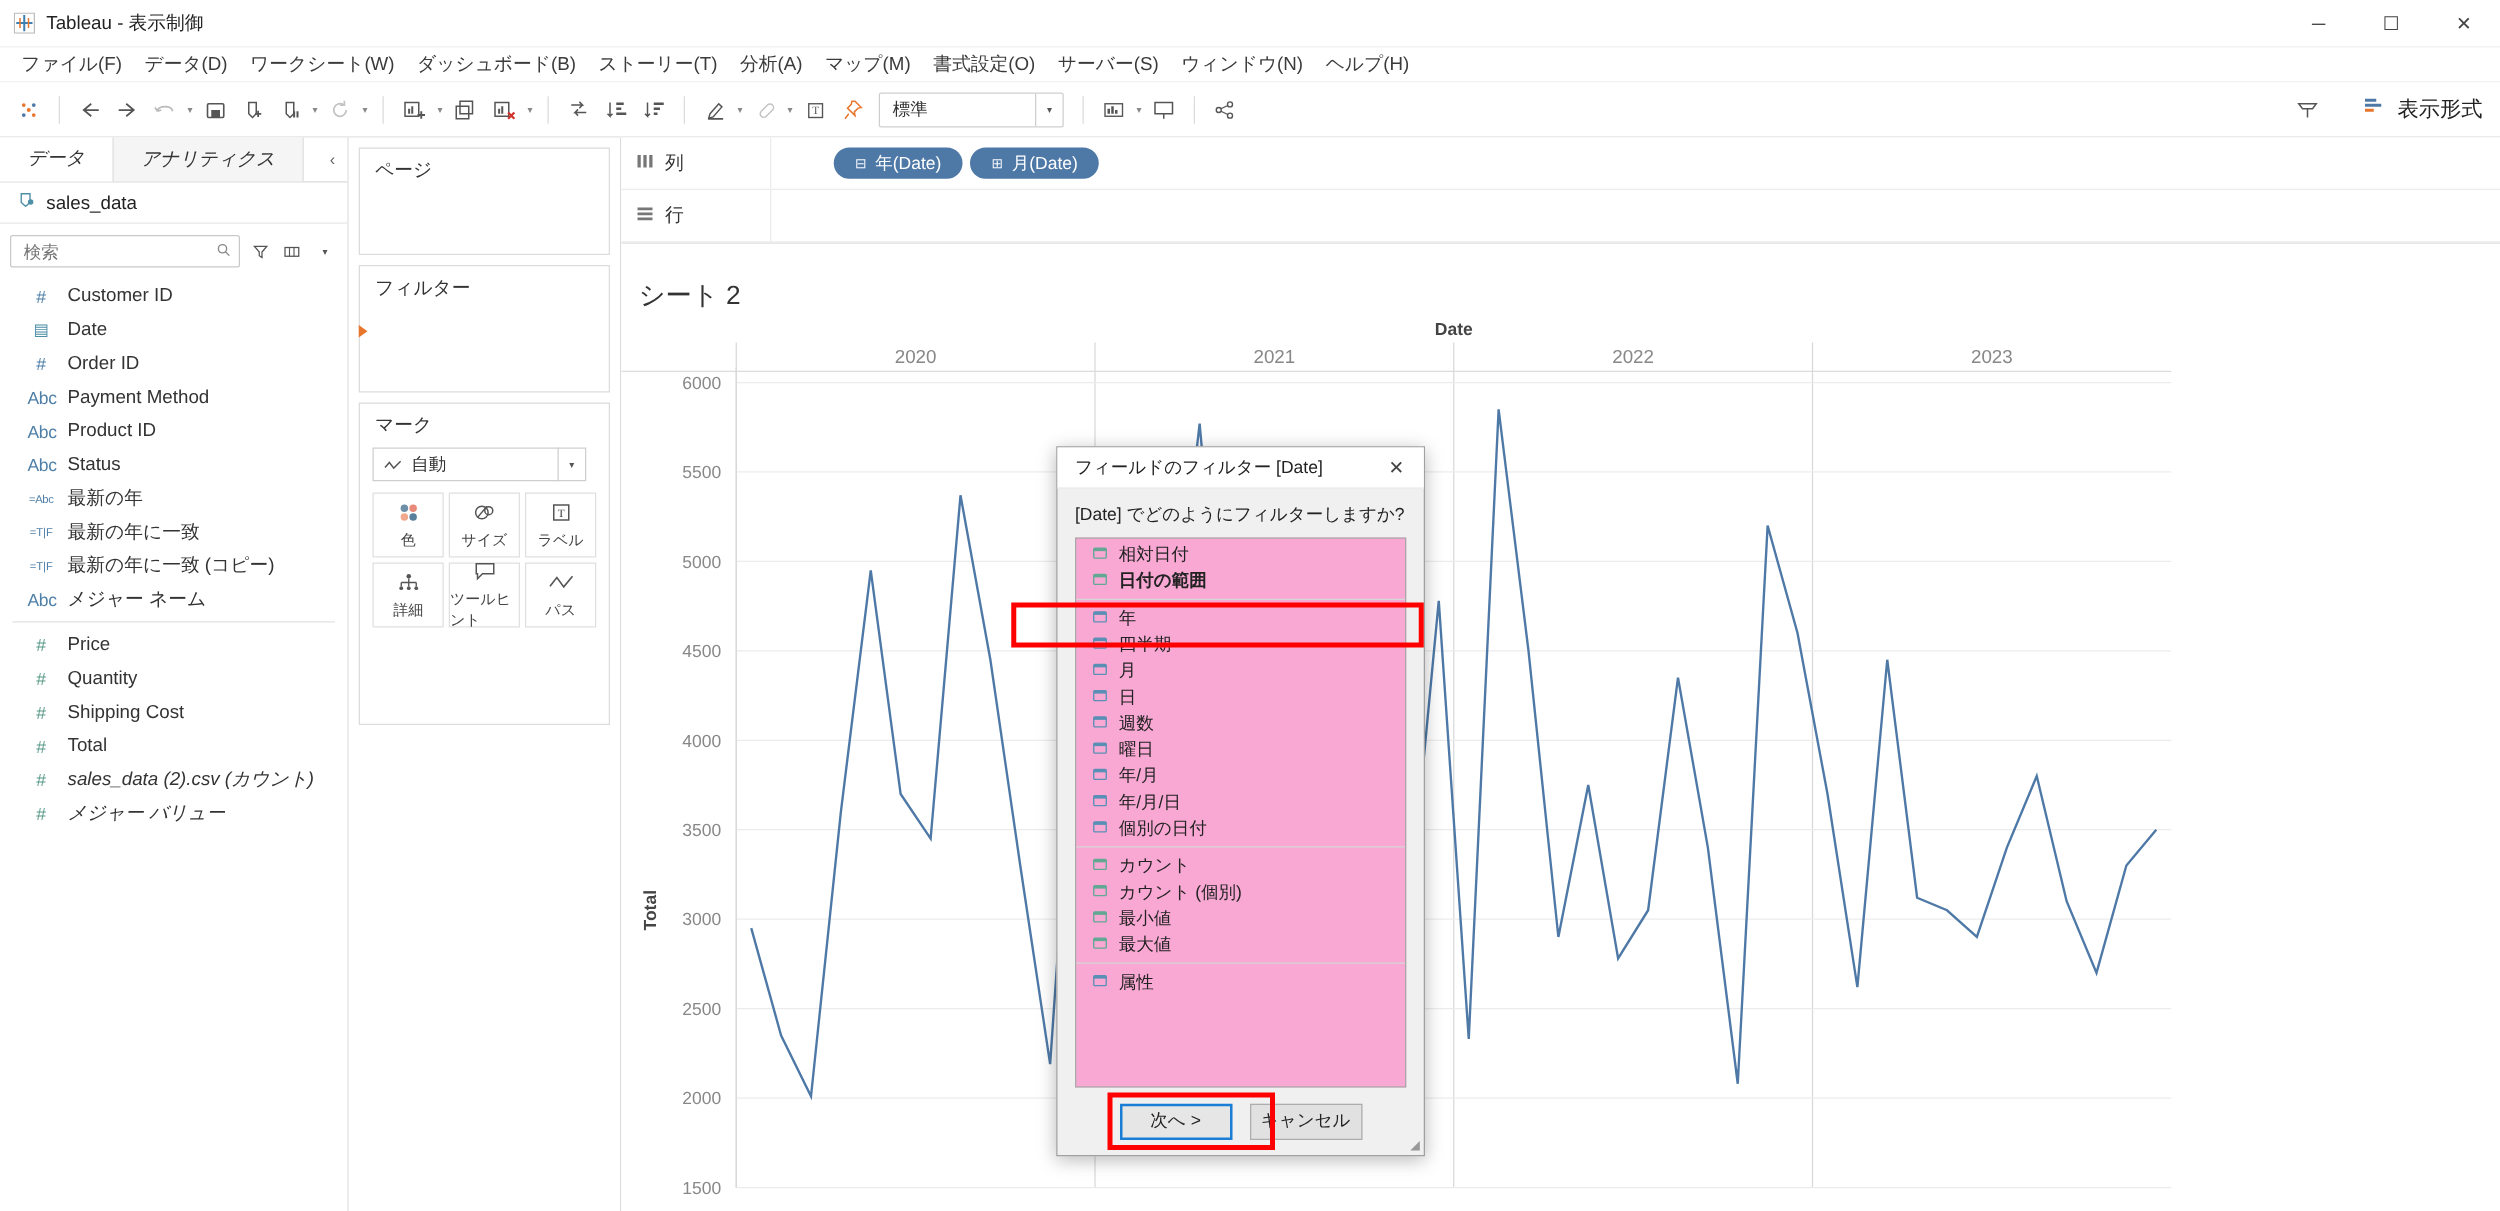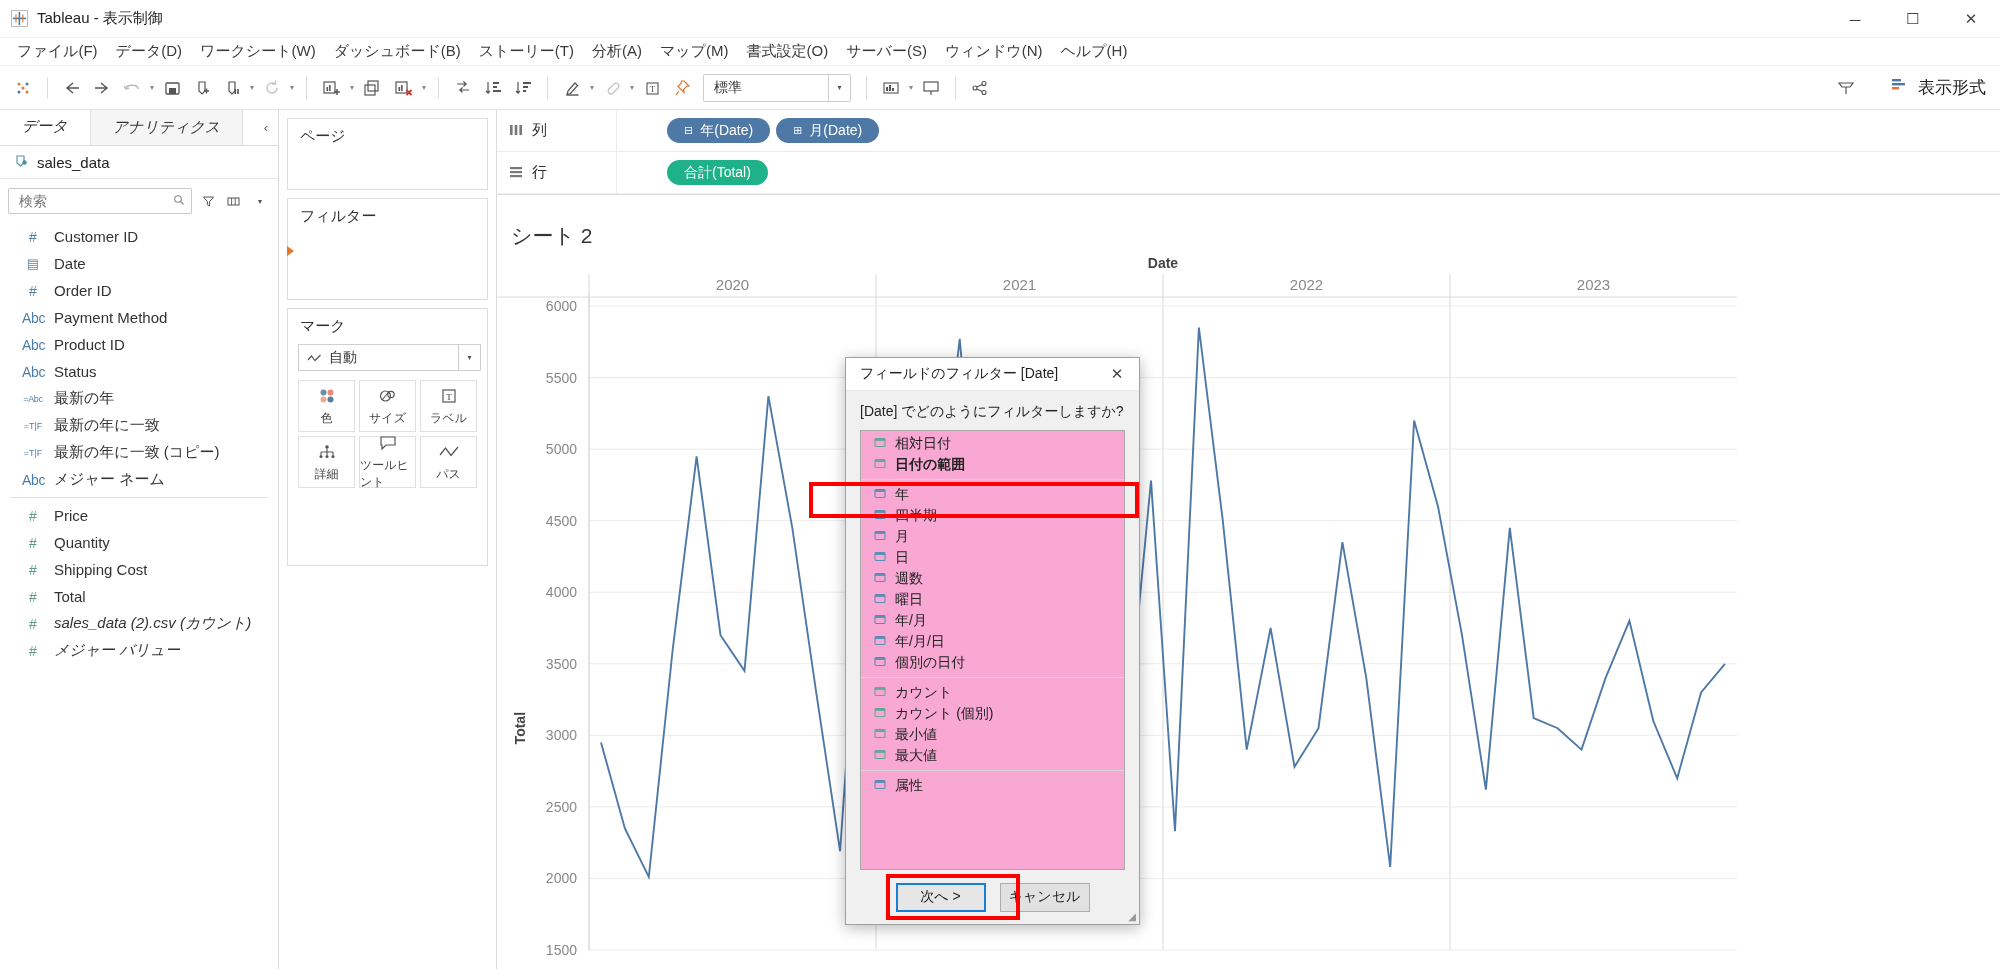--- a/index.html
+++ b/index.html
@@ -76,26 +76,26 @@
   .ftype.abc { color:#4e7fa8; font-size:14px; letter-spacing:-0.3px;}
   .ftype.abcc { color:#4e7fa8; font-size:9px; letter-spacing:-0.3px;}
   .ftype.tf { color:#4e7fa8; font-size:9px; }
   .field-sep { height:1px; background:#e2e2e2; margin: 4px 10px; }
   .italic { font-style: italic; }
 
   
   .cards { width: 218px; border-right:1px solid #dcdcdc; padding: 8px 8px 0 8px; background:#fff;}
   .card { border:1px solid #dcdcdc; background:#fff; margin-bottom: 8px; position:relative; }
   .card-title { font-size:15px; color:#333; padding: 8px 0 0 12px; }
-  .card.pages { height: 72px; }
+  .card.pages { height: 86px; }
   .card.filters { height: 102px; }
   .card.marks { height: 258px; }
   .filter-tri { position:absolute; left:-1px; top: 47px; width:0; height:0;
                 border-left: 7px solid #e8762c; border-top: 5px solid transparent; border-bottom: 5px solid transparent;}
-  .marks-select { margin: 8px 6px 0 10px; height: 27px; border:1px solid #cfcfcf; display:flex; align-items:center;
+  .marks-select { margin: 8px 18px 0 10px; height: 27px; border:1px solid #cfcfcf; display:flex; align-items:center;
                   font-size:14px; color:#333; padding-left:8px; gap:7px; position:relative; background:#fff;}
   .marks-select .arrow { position:absolute; right:0; top:-1px; bottom:-1px; width:22px; border-left:1px solid #cfcfcf;
                          display:flex; align-items:center; justify-content:center; font-size:8px; color:#555;}
   .marks-grid { display:grid; grid-template-columns: repeat(3, 1fr); gap: 4px; margin: 9px 10px 0 10px;}
   .mark-btn { border:1px solid #e0e0e0; height: 52px; display:flex; flex-direction:column; align-items:center;
               justify-content:center; gap:4px; font-size:12px; color:#444; background:#fff;}
   .mark-ico { height:20px; display:flex; align-items:center; justify-content:center; }
 
   
   .viz { flex:1; display:flex; flex-direction:column; background:#fff; position:relative; overflow:hidden;}
@@ -606,25 +606,20 @@
         <div class="shelf-row">
           <div class="shelf-label">
             <span>
               <svg width="14" height="12" viewBox="0 0 14 12">
                   <rect x="1" y="1" width="12" height="2.2" fill="#777"></rect>
                   <rect x="1" y="5" width="12" height="2.2" fill="#777"></rect>
                   <rect x="1" y="9" width="12" height="2.2" fill="#777"></rect>
                 </svg>
             </span>
             <span>行</span>
-          </div>
-          <div class="shelf-drop">
-            <div class="pill meas">
-              <span>合計(Total)</span>
-            </div>
           </div>
         </div>
       </div>
 
       <div class="sheet-title">シート 2</div>
 
       <div class="chart-wrap">
         <svg class="chart-svg" id="chart" viewBox="0 0 1503 794" preserveAspectRatio="none">
             <text x="666" y="18" class="axis-title" text-anchor="middle">Date</text>
             <text x="235.5" y="40" class="year-text" text-anchor="middle">2020</text>

